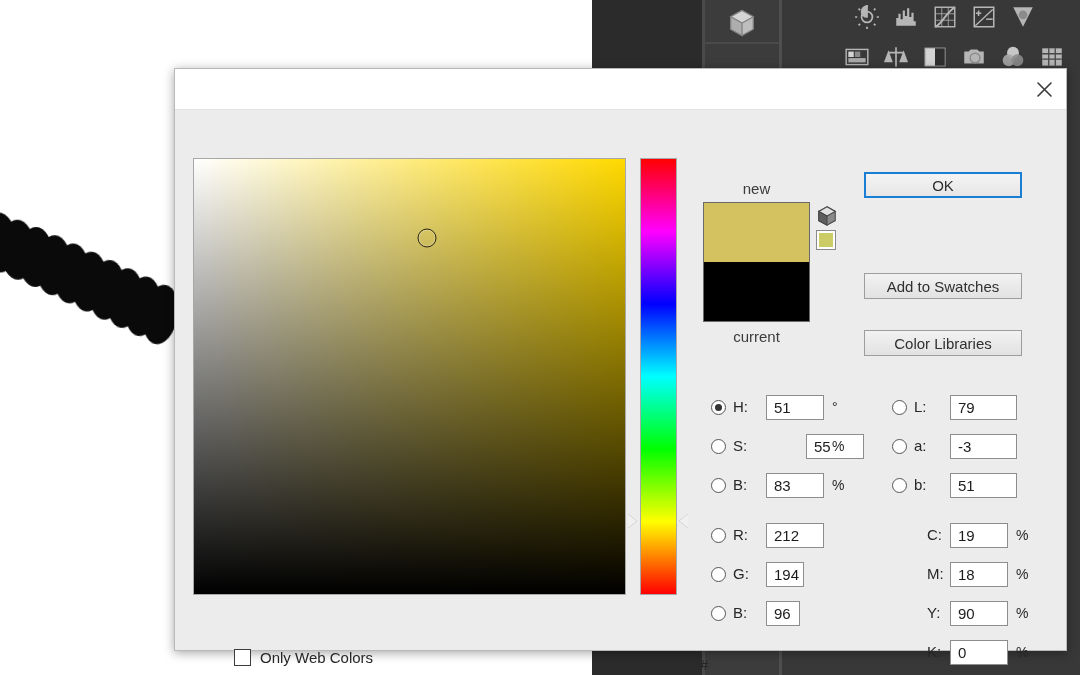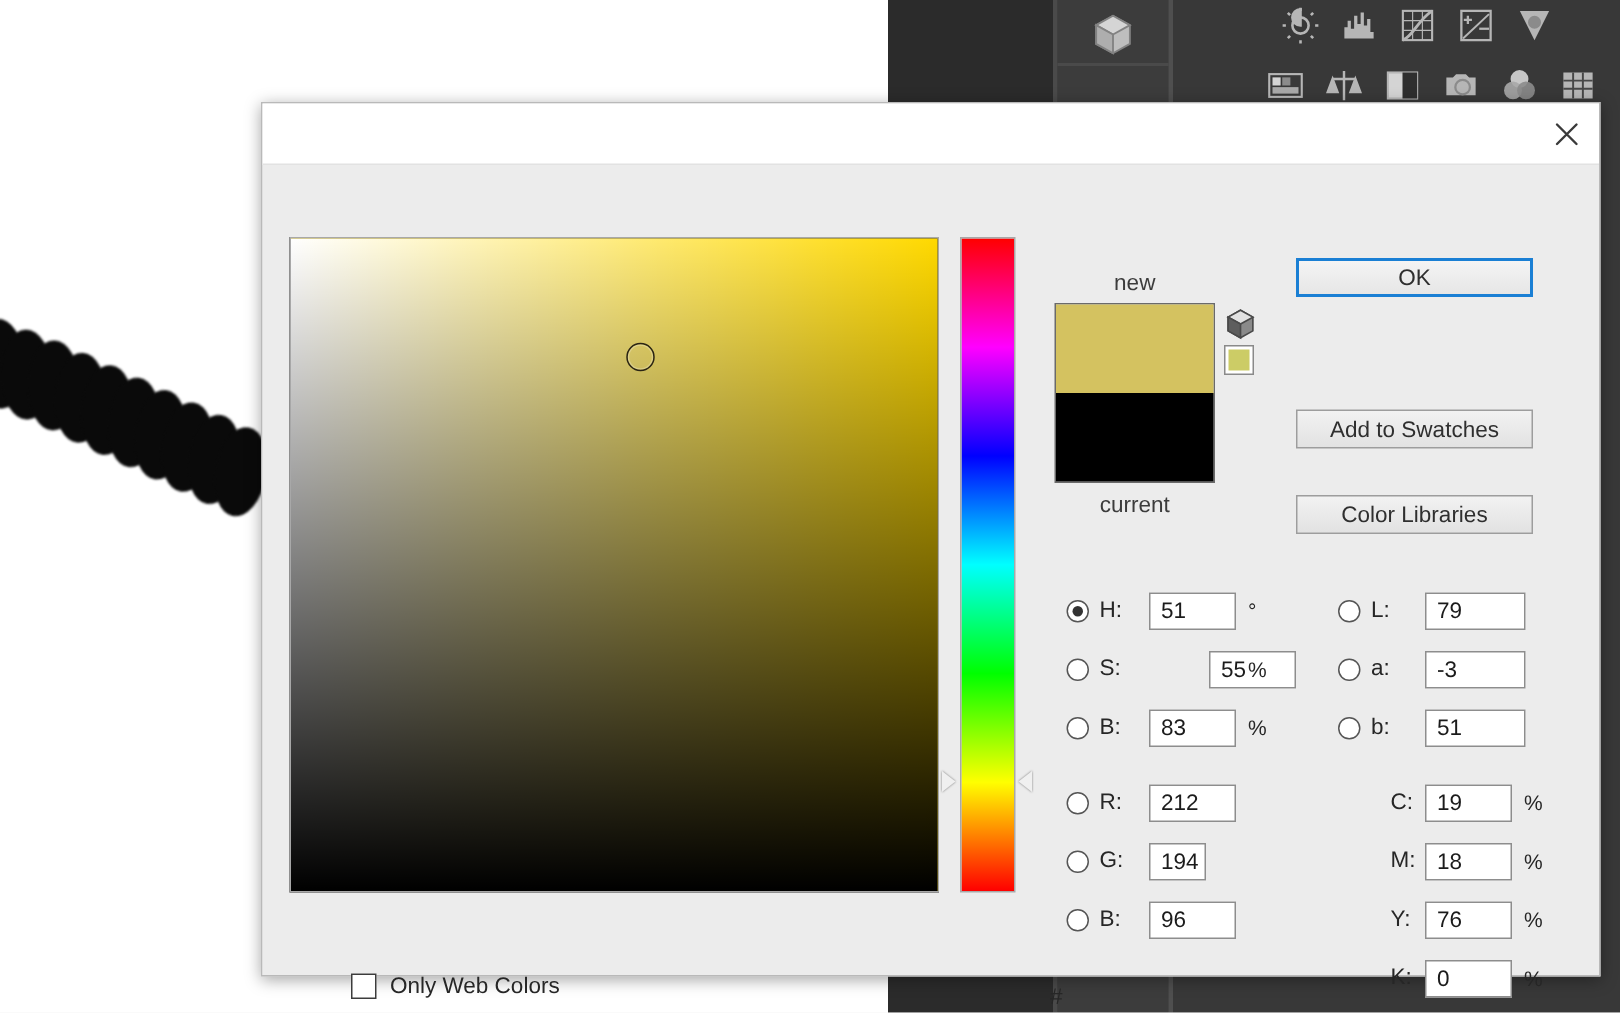--- a/index.html
+++ b/index.html
@@ -371,29 +371,29 @@
         <div class="fld-label" style="left: 739px; top: 366px;">b:</div>
         <div class="fld-input" style="left: 775px; top: 363px; width: 67px;">51</div>
         <div class="radio" style="left: 536px; top: 418px;"></div>
         <div class="fld-label" style="left: 558px; top: 416px;">R:</div>
         <div class="fld-input" style="left: 591px; top: 413px; width: 58px;">212</div>
         <div class="radio" style="left: 536px; top: 457px;"></div>
         <div class="fld-label" style="left: 558px; top: 455px;">G:</div>
         <div class="fld-input" style="left: 591px; top: 452px; width: 38px;">194</div>
         <div class="radio" style="left: 536px; top: 496px;"></div>
         <div class="fld-label" style="left: 558px; top: 494px;">B:</div>
-        <div class="fld-input" style="left: 591px; top: 491px; width: 58px;">96</div>
+        <div class="fld-input" style="left: 591px; top: 491px; width: 34px;">96</div>
         <div class="fld-label" style="left: 752px; top: 416px;">C:</div>
         <div class="fld-input" style="left: 775px; top: 413px; width: 58px;">19</div>
         <div class="fld-unit" style="left: 841px; top: 417px;">%</div>
         <div class="fld-label" style="left: 752px; top: 455px;">M:</div>
         <div class="fld-input" style="left: 775px; top: 452px; width: 58px;">18</div>
         <div class="fld-unit" style="left: 841px; top: 456px;">%</div>
         <div class="fld-label" style="left: 752px; top: 494px;">Y:</div>
-        <div class="fld-input" style="left: 775px; top: 491px; width: 58px;">76</div>
+        <div class="fld-input" style="left: 775px; top: 491px; width: 58px;">90</div>
         <div class="fld-unit" style="left: 841px; top: 495px;">%</div>
         <div class="fld-label" style="left: 752px; top: 533px;">K:</div>
         <div class="fld-input" style="left: 775px; top: 530px; width: 58px;">0</div>
         <div class="fld-unit" style="left: 841px; top: 534px;">%</div>
       </div>
 
     <div id="hex-hash">#</div>
 
     <div id="only-web">
       <div id="only-web-box"></div>

